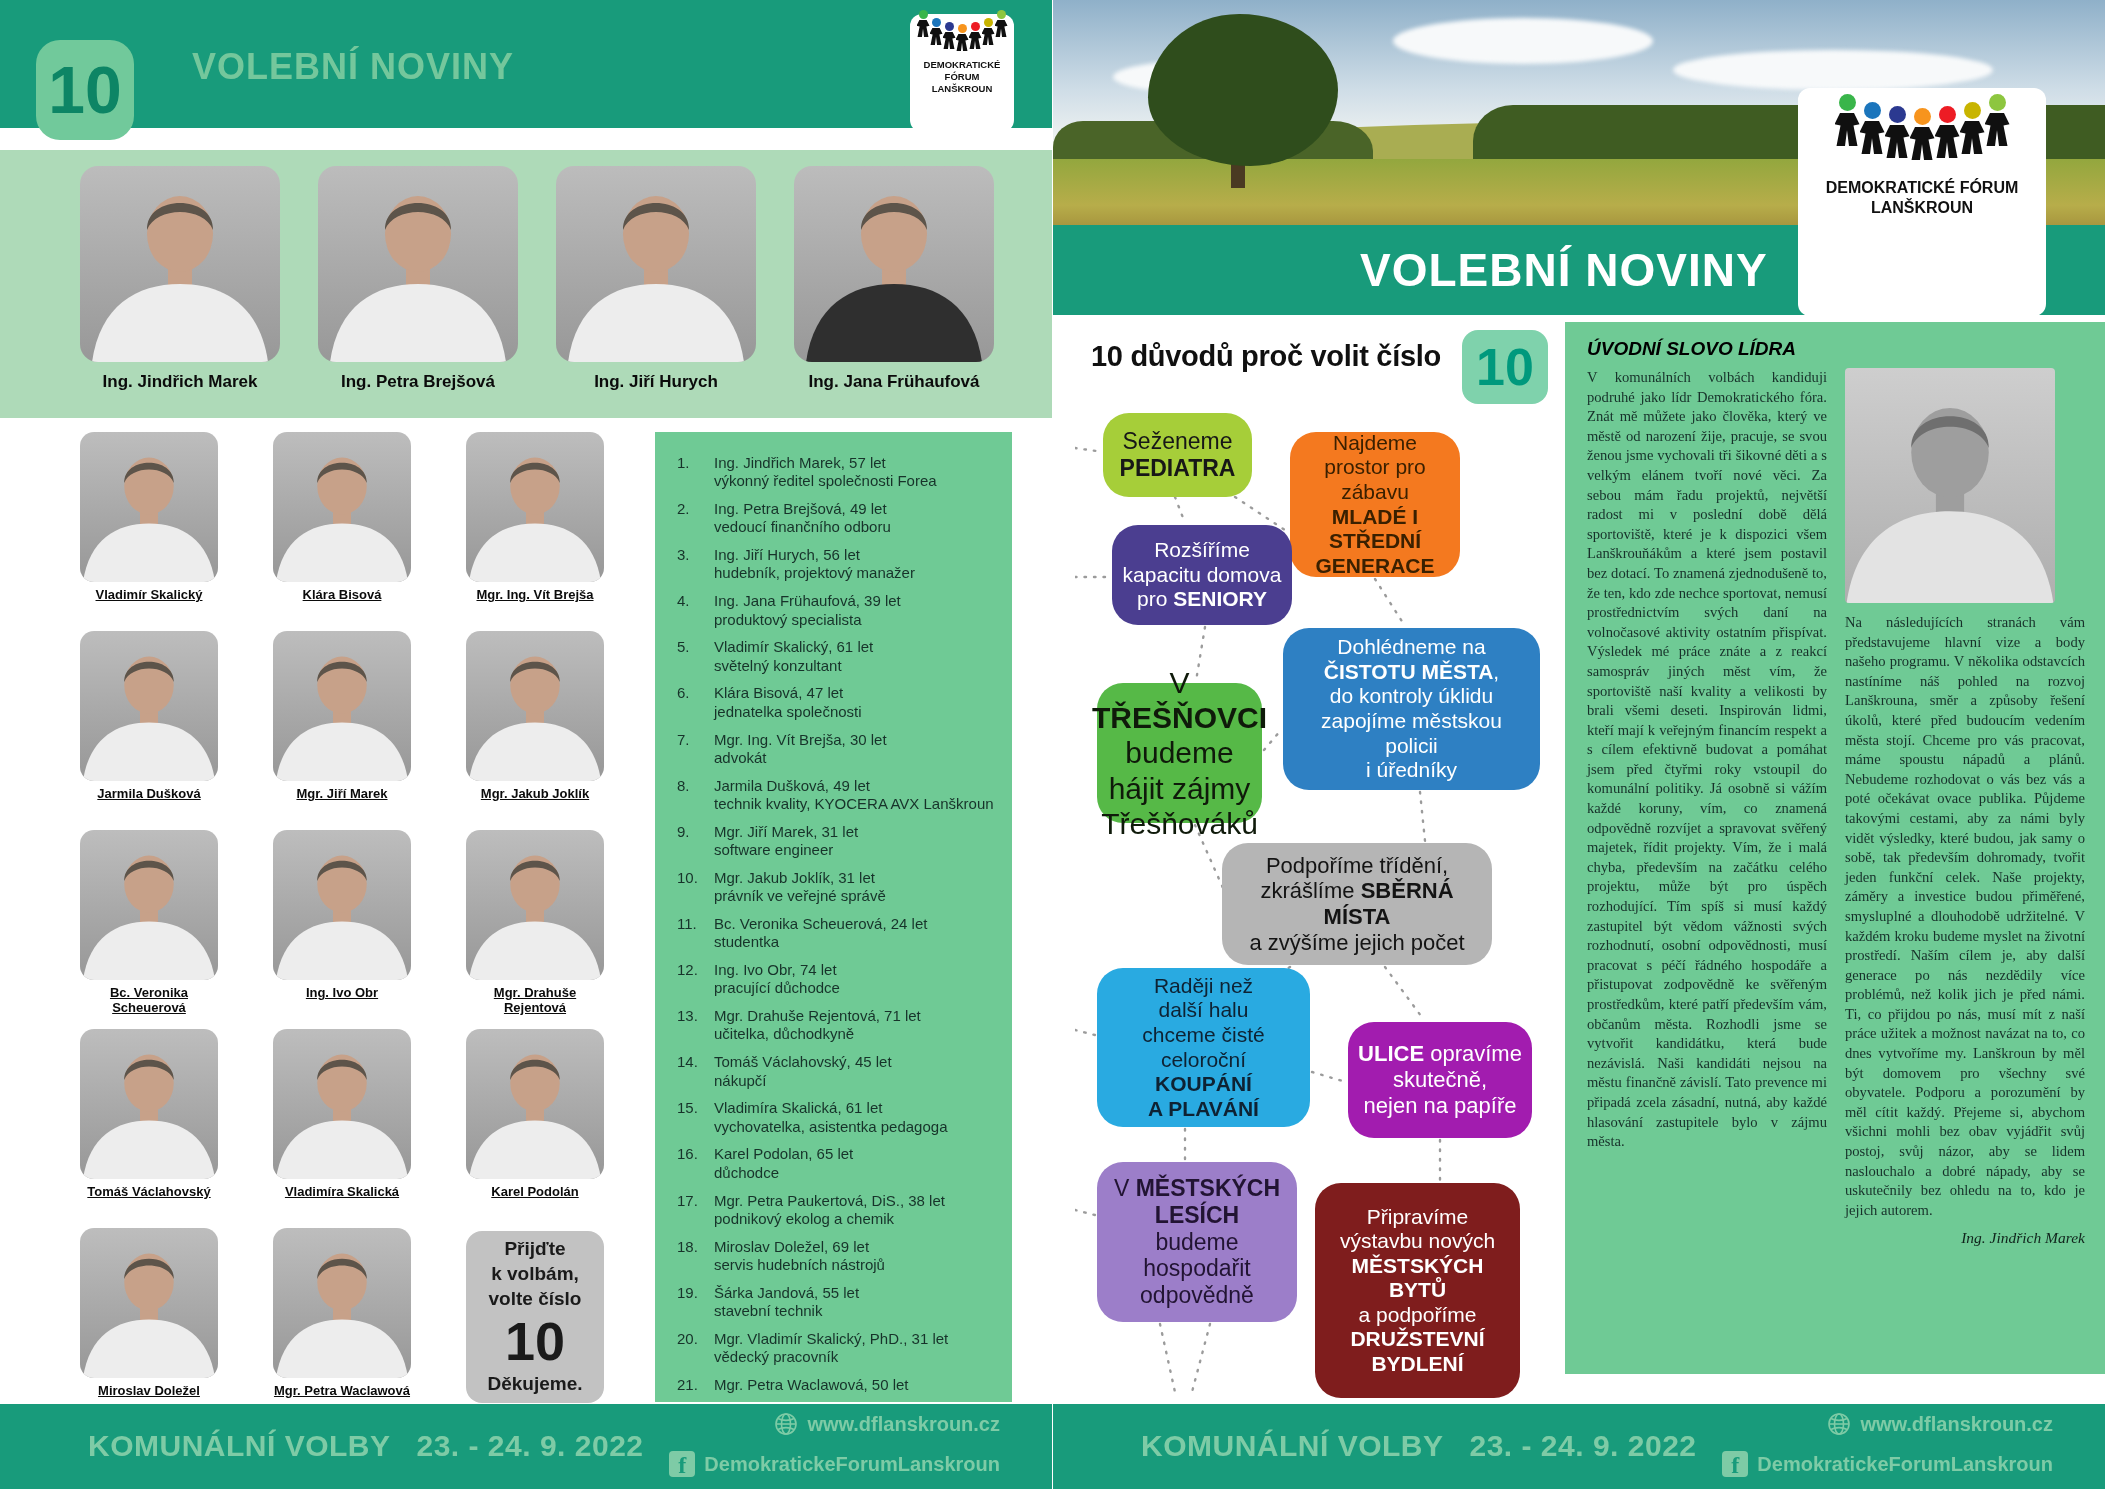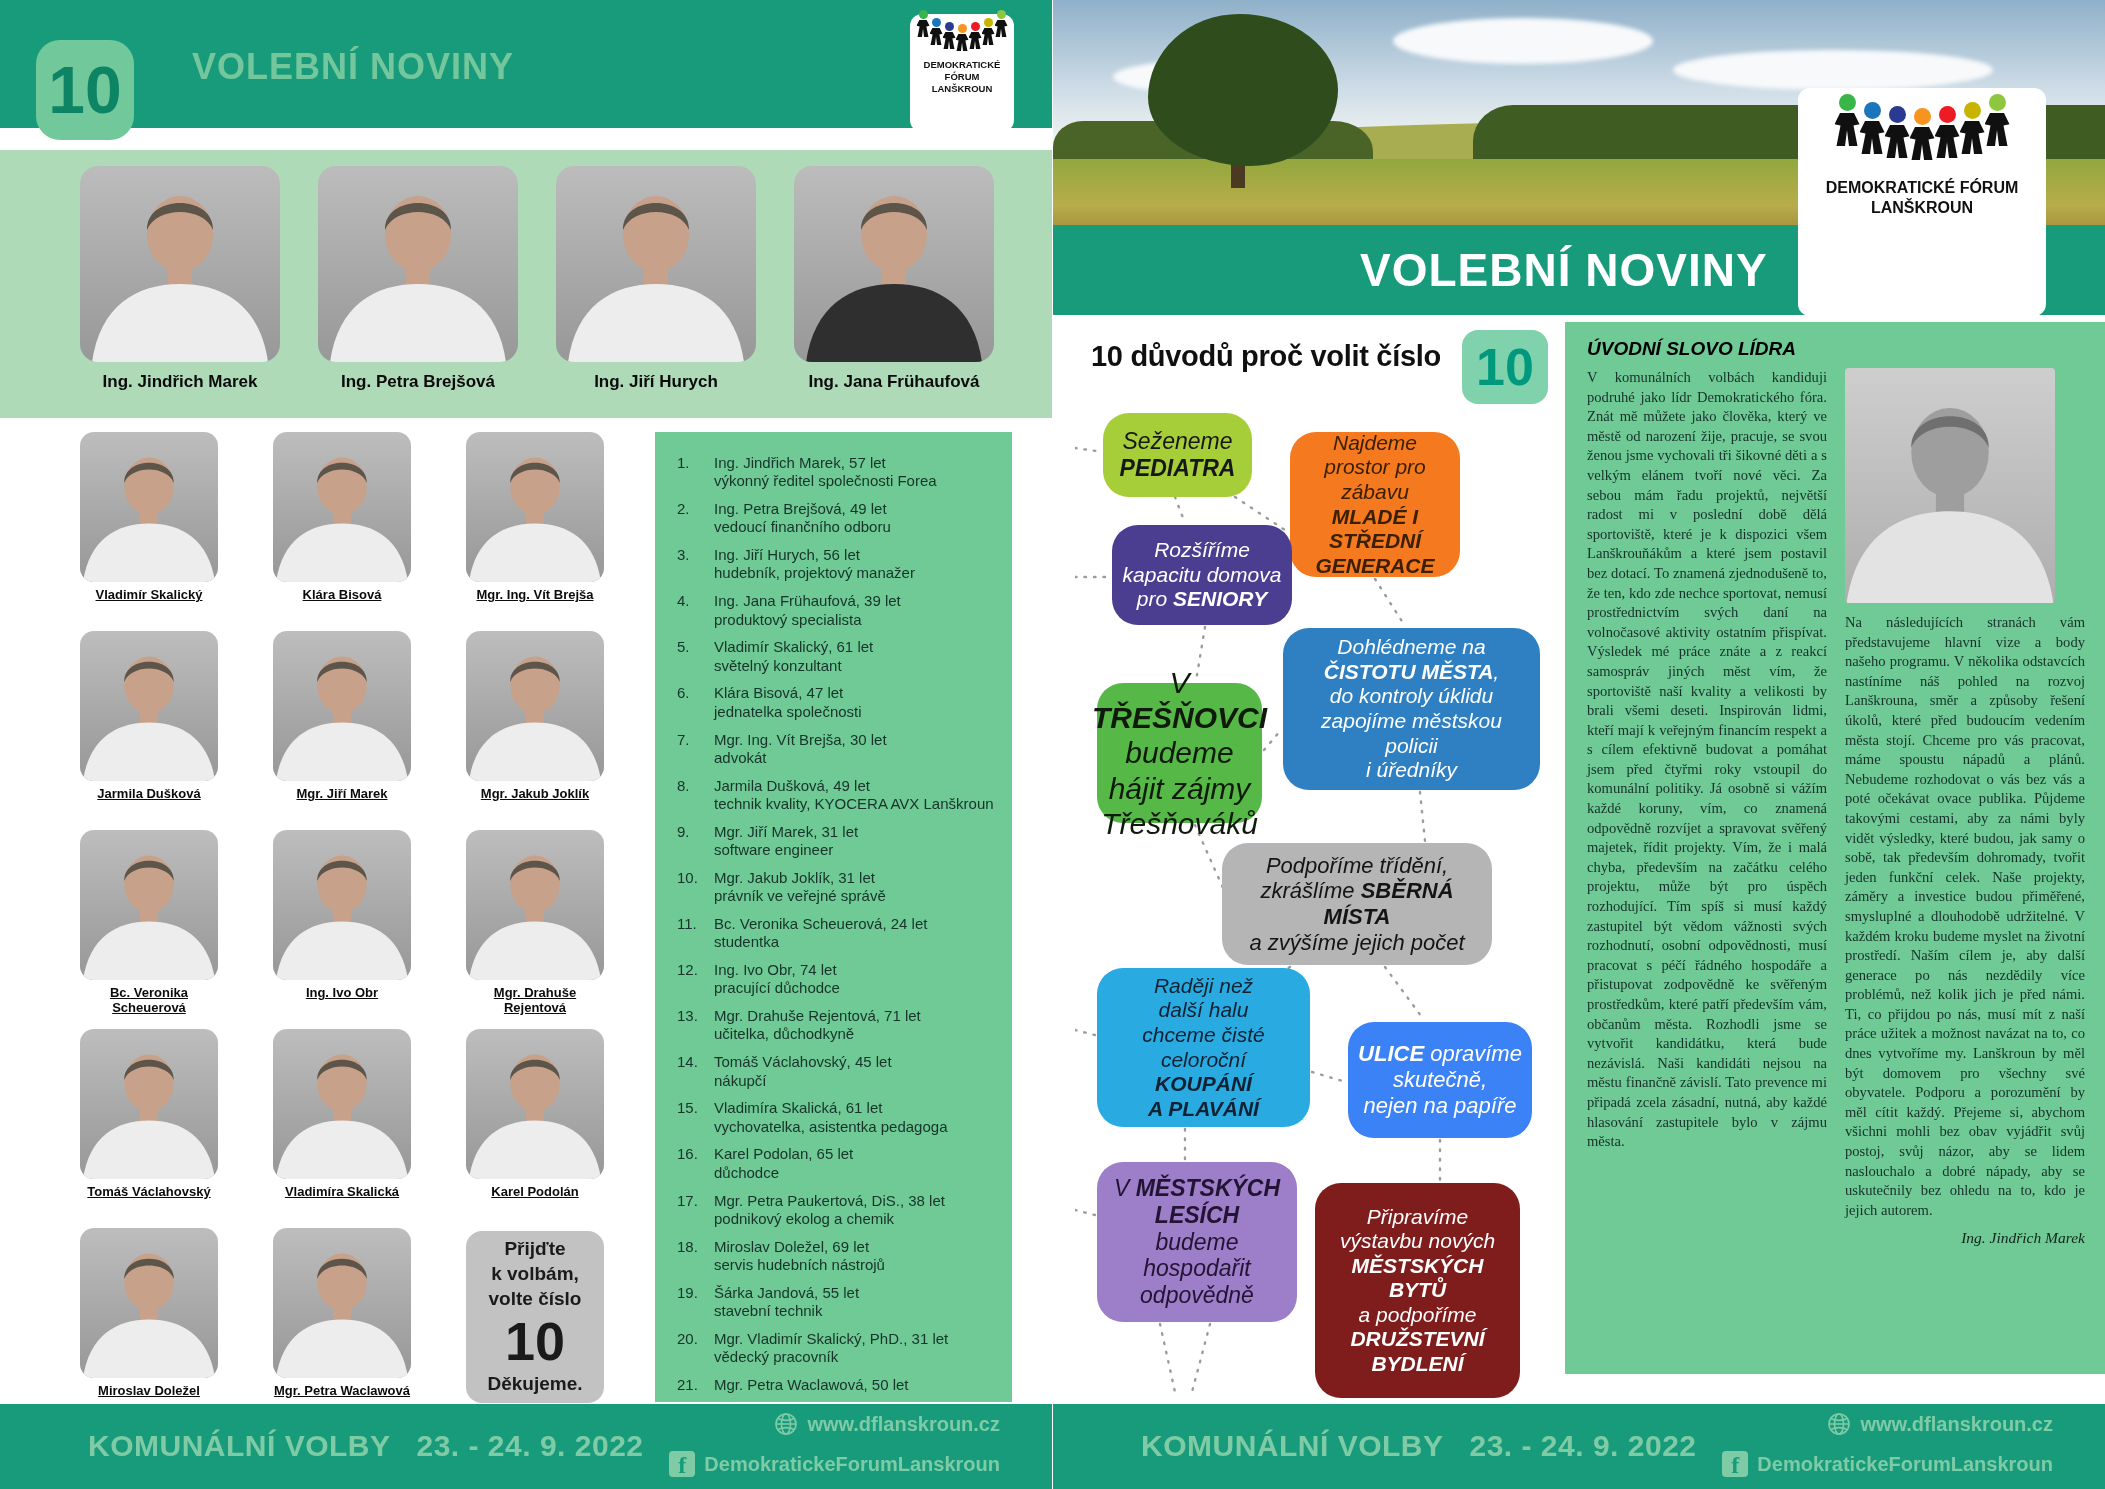--- a/index.html
+++ b/index.html
@@ -99,30 +99,30 @@
   .band-right{left:1053px;top:225px;width:1052px;height:90px;}
   .title-right{left:1360px;top:243px;color:#ffffff;font-size:46px;font-weight:bold;letter-spacing:1px;}
   
   .reasons{left:1075px;top:330px;width:490px;height:1078px;}
   .r-title{position:absolute;left:16px;top:10px;font-size:29px;font-weight:bold;color:#101010;
       letter-spacing:-.3px;white-space:nowrap;}
   .r-badge{position:absolute;left:387px;top:0;width:86px;height:74px;background:#7fd2ac;border-radius:16px;
       color:#00997d;font-size:52px;font-weight:bold;display:flex;align-items:center;justify-content:center;}
   .connectors{position:absolute;left:0;top:0;width:490px;height:1078px;}
   .r-box{position:absolute;border-radius:26px;display:flex;flex-direction:column;align-items:center;
-      justify-content:center;text-align:center;line-height:1.17;padding:8px 10px;box-sizing:border-box;font-style:italic;}
+      justify-content:center;text-align:center;line-height:1.17;padding:8px 10px;box-sizing:border-box;}
   .r-box b{font-weight:bold;}
   .rb-pediatr {left:28px;top:83px;width:149px;height:84px;background:#a6ce39;color:#171717;font-size:23px;}
   .rb-najdeme {left:215px;top:102px;width:170px;height:145px;background:#f4791f;color:#3a2000;font-size:21px;}
   .rb-seniory {left:37px;top:195px;width:180px;height:100px;background:#4b3e90;color:#ffffff;font-size:21px;}
   .rb-tresnovec{left:22px;top:353px;width:165px;height:140px;background:#56b947;color:#0f1a0a;font-size:30px;}
   .rb-cistota {left:208px;top:298px;width:257px;height:162px;background:#2e80c3;color:#ffffff;font-size:21px;}
   .rb-sberna  {left:147px;top:513px;width:270px;height:122px;background:#b5b5b5;color:#141414;font-size:22px;}
   .rb-koupani {left:22px;top:638px;width:213px;height:159px;background:#29aae1;color:#0e2233;font-size:21px;}
-  .rb-ulice   {left:273px;top:692px;width:184px;height:116px;background:#3b82f6;color:#ffffff;font-size:22px;}
+  .rb-ulice   {left:273px;top:692px;width:184px;height:116px;background:#a21caf;color:#ffffff;font-size:22px;}
   .rb-lesy    {left:22px;top:832px;width:200px;height:160px;background:#9c7ec9;color:#221433;font-size:23px;}
   .rb-byty    {left:240px;top:853px;width:205px;height:215px;background:#7f1d1d;color:#ffffff;font-size:21px;}
   
   .intro{left:1565px;top:322px;width:540px;height:1052px;background:#6fca95;box-sizing:border-box;
       padding:16px 20px 0 22px;overflow:hidden;}
   .i-head{font-size:19px;font-weight:bold;font-style:italic;color:#000;margin-bottom:8px;}
   .i-cols{display:flex;gap:18px;font-family:Liberation Serif, serif;}
   .i-col{width:240px;font-size:14.6px;line-height:19.6px;color:#17312a;text-align:justify;}
   .portrait{width:210px;height:235px;background:linear-gradient(180deg,#cecece,#aeaeae);
       border-radius:4px;overflow:hidden;margin-bottom:10px;}

